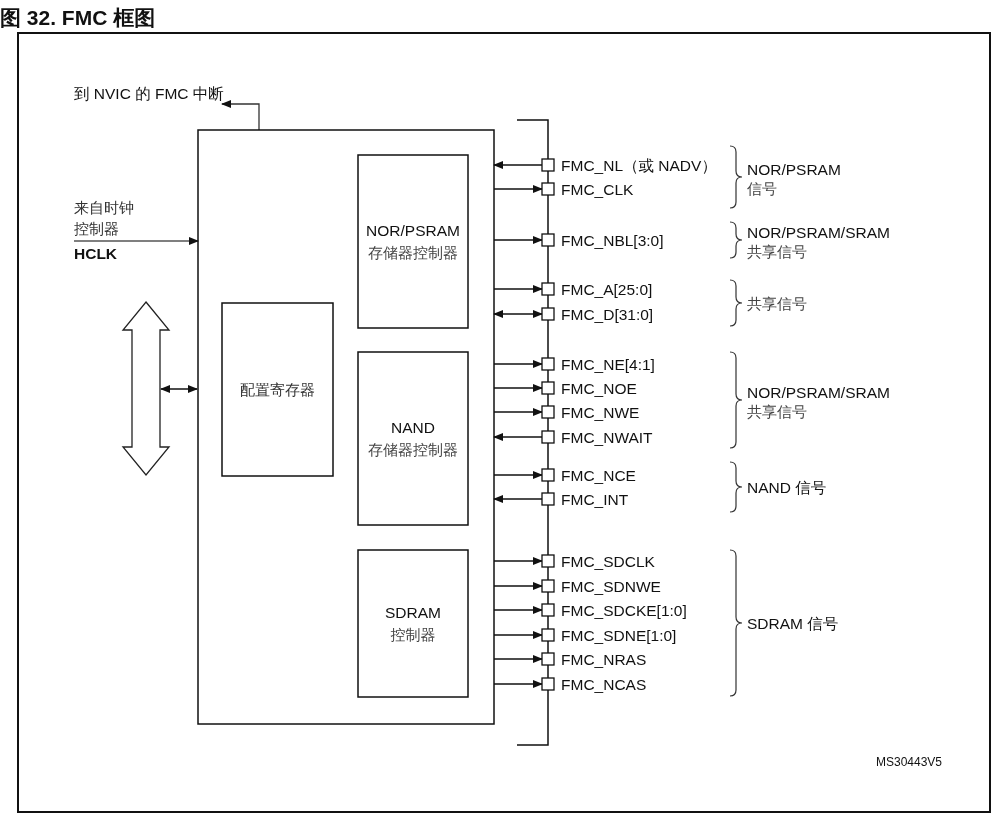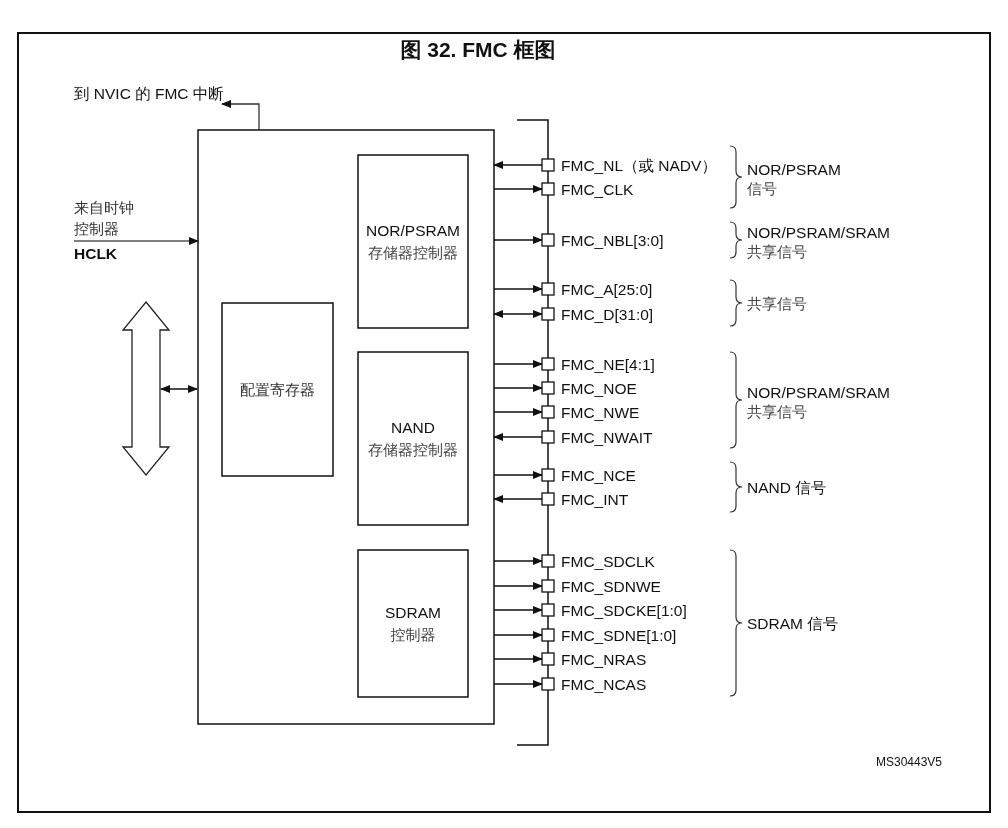--- a/index.html
+++ b/index.html
@@ -1,19 +1,19 @@
 <!DOCTYPE html>
 <html><head>
 <meta charset="utf-8">
 <style>
   html, body { margin:0; padding:0; background:#ffffff; }
   body { width:1008px; height:828px; position:relative; overflow:hidden;
          font-family:"Liberation Sans", "DejaVu Sans", sans-serif; color:#111; }
-  #title { position:absolute; left:0; top:4px; width:956px; text-align:center;
-           font-weight:bold; font-size:21px; color:#111;margin-top:32px; }
+  #title { position:absolute; left:0; top:4px; width:956px; 
+           font-weight:bold; font-size:21px; color:#111; }
   svg#diagram { position:absolute; left:0; top:0; }
   .lbl { font-family:"Liberation Sans", "DejaVu Sans", sans-serif; font-size:15.5px; fill:#111; }
   .cn  { font-family:"DejaVu Sans", sans-serif; font-size:15px; fill:#444; }
   .bold { font-weight:bold; }
   .small { font-size:12px; }
 </style>
 </head>
 <body>
 
 <div id="title">图 32. FMC 框图</div>

